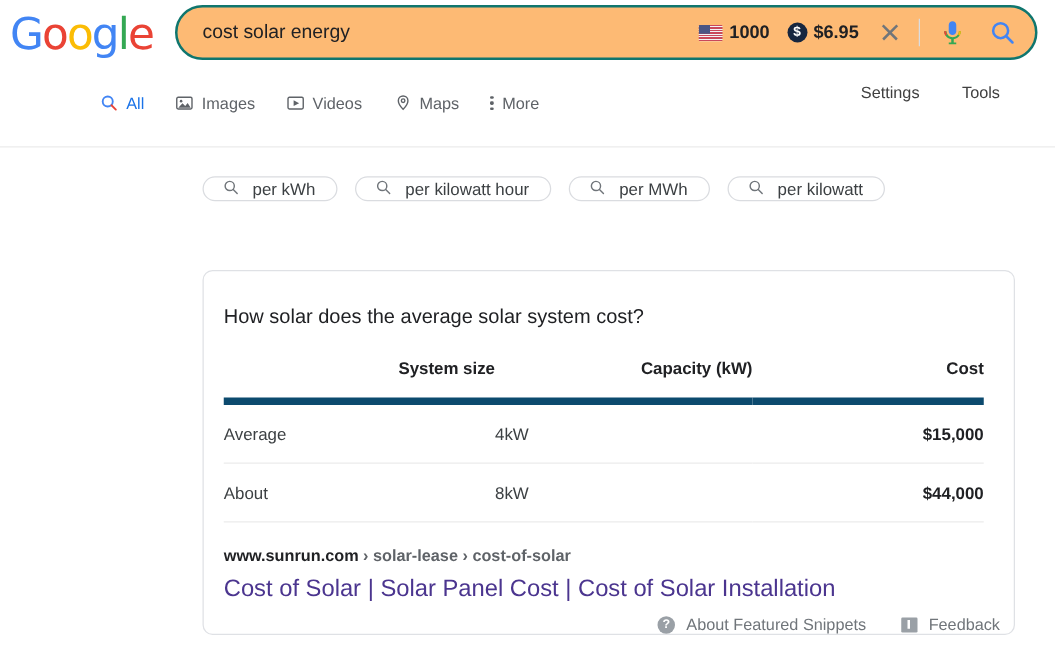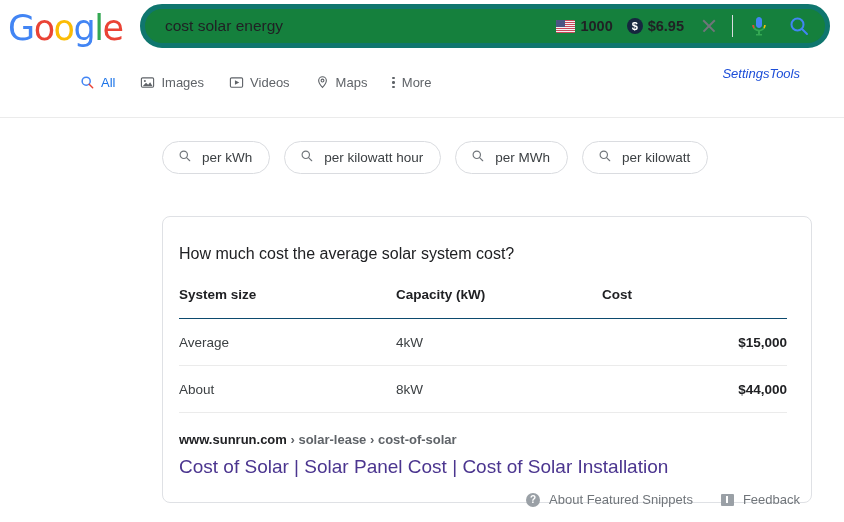--- a/index.html
+++ b/index.html
@@ -32,23 +32,23 @@
   .l-b { color: #4285f4; }
   .l-r { color: #ea4335; }
   .l-y { color: #fbbc05; }
   .l-g { color: #34a853; }
 
   
   .searchbox {
     position: absolute;
     left: 140px; top: 4px;
     width: 690px; height: 44px;
-    border: 5px solid #0f766e;
+    border: 2px solid #0f766e;
     border-radius: 24px;
-    background: #15803d;
+    background: #fdba74;
     display: flex;
     align-items: center;
     padding: 0 14px 0 20px;
   }
   .search-query {
     flex: 1;
     font-size: 15.5px;
     color: #202124;
     line-height: 20px;
     white-space: nowrap;
@@ -143,24 +143,24 @@
   .tab.active { color: #1a73e8; }
   .tab .ticon { display: flex; align-items: center; flex: none; }
   .nav-right {
     margin-left: auto;
     display: flex;
     align-items: center;
     padding-right: 44px;
   }
   .nav-right .txtlink {
     font-size: 13px;
-    color: #1d4ed8;
-    cursor: pointer;
-    white-space: nowrap;
-    font-style: italic;
+    color: #404040;
+    margin-left: 34px;
+    cursor: pointer;
+    white-space: nowrap;
   }
   .dots {
     display: inline-flex;
     flex-direction: column;
     gap: 2px;
     margin-right: 1px;
   }
   .dots i {
     width: 2.4px; height: 2.4px;
     border-radius: 50%;
@@ -172,21 +172,21 @@
   .chips {
     position: absolute;
     left: 162px; top: 141px;
     display: flex;
     gap: 14px;
   }
   .chip {
     display: flex;
     align-items: center;
     gap: 10px;
-    height: 33px;
+    height: 20px;
     padding: 0 17px 0 15px;
     border: 1px solid #dadce0;
     border-radius: 17px;
     background: #fff;
     font-size: 13.5px;
     color: #3c4043;
     cursor: pointer;
     white-space: nowrap;
   }
 
@@ -207,26 +207,26 @@
     margin: 10px 0 0 0;
     padding-left: 0;
   }
   .snip-table {
     width: 100%;
     border-collapse: collapse;
     margin-top: 22px;
     table-layout: fixed;
   }
   .snip-table th {
-    text-align: left;
+    text-align: right;
     font-size: 13.5px;
     font-weight: bold;
     color: #202124;
     padding: 0 0 16px 0;
-    border-bottom: 1px solid #0c4a6e;
+    border-bottom: 6px solid #0c4a6e;
   }
   .snip-table td {
     font-size: 13.5px;
     color: #3c4043;
     padding: 16px 0 15px 0;
     border-bottom: 1px solid #ebebeb;
   }
   .snip-table td.bold { font-weight: bold; color: #202124; text-align: right; }
   .col-a { width: 217px; }
   .col-b { width: 206px; }
@@ -438,21 +438,21 @@
         <circle cx="6.6" cy="6.6" r="4.2" fill="none" stroke="#70757a" stroke-width="1.3"></circle>
         <line x1="9.8" y1="9.8" x2="13.4" y2="13.4" stroke="#70757a" stroke-width="1.3" stroke-linecap="round"></line>
       </svg>
     </span>
     <span>per kilowatt</span>
   </div>
 </div>
 
 <div class="card">
 
-  <div class="card-title">How much cost the average solar system cost?</div>
+  <div class="card-title">How solar does the average solar system cost?</div>
 
   <table class="snip-table">
     <colgroup>
       <col class="col-a">
         <col class="col-b">
         <col class="col-c">
     </colgroup>
     <thead>
       <tr>
         <th>System size</th>

